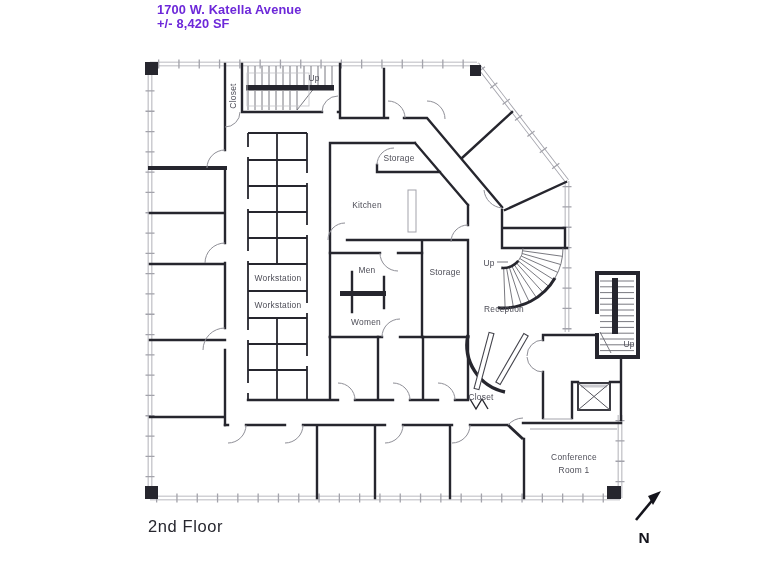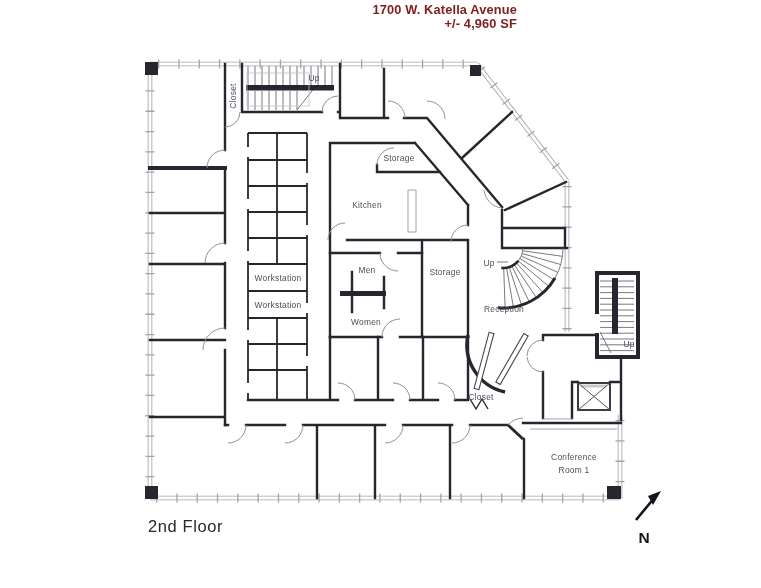--- a/index.html
+++ b/index.html
@@ -1,39 +1,39 @@
 <!DOCTYPE html>
 <html><head>
 <meta charset="utf-8">
 <style>
   html,body{margin:0;padding:0;background:#fff;}
   #stage{position:relative;width:761px;height:588px;background:#fff;overflow:hidden;
          font-family:"Liberation Sans",sans-serif;}
-  #title-block{position:absolute;top:3px;left:157px;width:360px;text-align:right;
-               font-weight:bold;font-size:12.8px;line-height:14px;color:#7f1d1d;letter-spacing:.15px;}
+  #title-block{position:absolute;top:3px;left:157px;width:360px;text-align:left;
+               font-weight:bold;font-size:12.8px;line-height:14px;color:#6d28d9;letter-spacing:.15px;}
   svg{position:absolute;top:0;left:0;}
   .room-label{font-family:"Liberation Sans",sans-serif;font-size:8.4px;fill:#4e4e58;
               text-anchor:middle;letter-spacing:.25px;}
   .floor-label{font-size:16.5px;fill:#26262e;letter-spacing:.6px;}
   .compass-n{font-size:15.5px;font-weight:bold;fill:#14141c;text-anchor:middle;}
   .w{stroke:#26262e;fill:none;stroke-width:2.4;stroke-linecap:square;}
   .w4{stroke:#26262e;fill:none;stroke-width:4;stroke-linecap:square;}
   .arc{stroke:#8f8f97;fill:none;stroke-width:1;}
   .tread{stroke:#6a6a72;fill:none;stroke-width:.9;}
   .thin{stroke:#a3a3ab;fill:none;stroke-width:1;}
   .dk{fill:#26262e;}
 </style>
 </head>
 <body>
 
 <div id="stage">
 
   <div id="title-block">
     <div>1700 W. Katella Avenue</div>
-    <div>+/- 4,960 SF</div>
+    <div>+/- 8,420 SF</div>
   </div>
 
   <svg width="761" height="588" viewBox="0 0 761 588">
 
     <g>
       <g stroke="#a3a3ab" stroke-width="4.6" fill="none">
         <path d="M150,64 V498"></path>
           <path d="M150,64 H477"></path>
           <path d="M477,64 L567,181"></path>
         <path d="M567,181 V332"></path>

